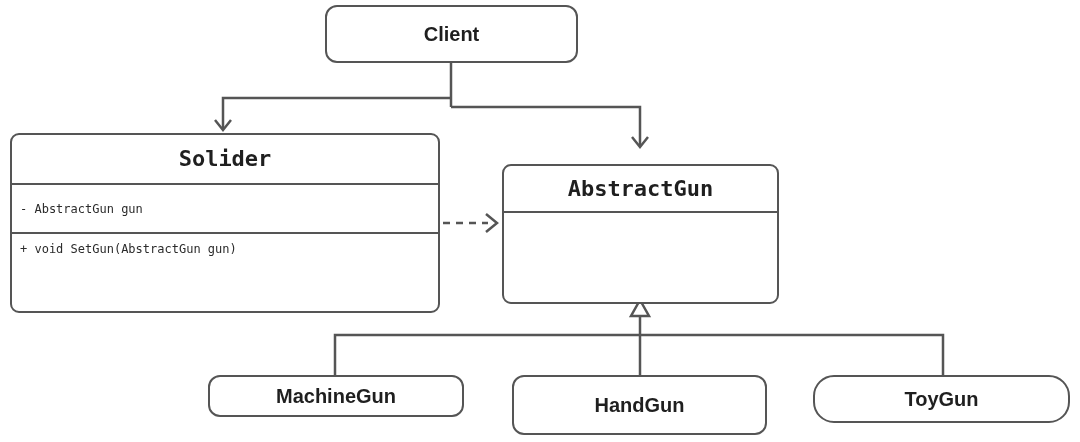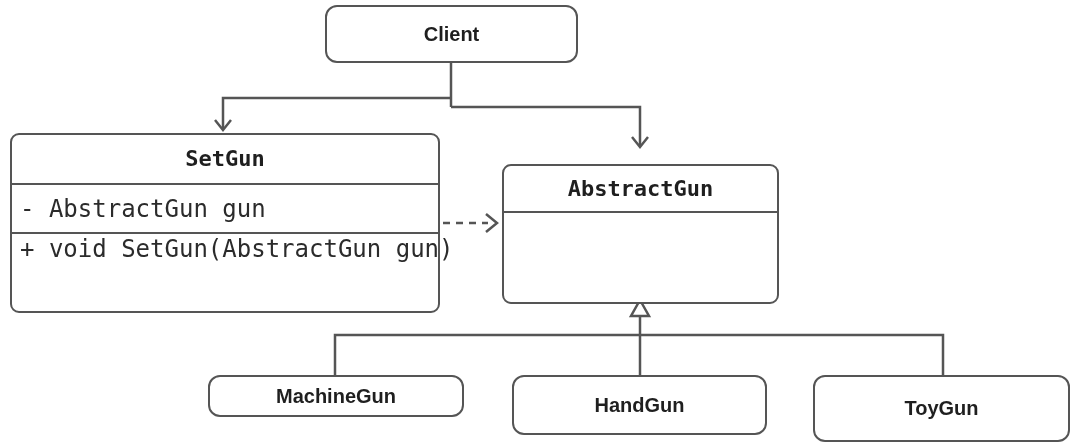--- a/index.html
+++ b/index.html
@@ -52,21 +52,21 @@
     color: #1f1f1f;
     text-align: center;
     box-sizing: border-box;
   }
   .cls-section {
     border-top: 2px solid #555555;
     box-sizing: border-box;
   }
   .member {
     font-family: "DejaVu Sans Mono", monospace;
-    font-size: 24px;
+    font-size: 12px;
     color: #2b2b2b;
     white-space: pre;
     padding-left: 8px;
   }
 
   
   .client { left: 325px; top: 5px; width: 253px; height: 58px; }
 
   
   .solider { left: 10px; top: 133px; width: 430px; height: 180px; }
@@ -77,21 +77,21 @@
 
   
   .abstractgun { left: 502px; top: 164px; width: 277px; height: 140px; }
   .abstractgun .cls-title { height: 45px; line-height: 45px; }
   .abstractgun .sec-fields { height: 51px; }
   .abstractgun .sec-methods { flex: 1; display: flex; align-items: center; }
 
   
   .machinegun { left: 208px; top: 375px; width: 256px; height: 42px; }
   .handgun    { left: 512px; top: 375px; width: 255px; height: 60px; }
-  .toygun     { left: 813px; top: 375px; width: 257px; height: 67px; }
+  .toygun     { left: 813px; top: 375px; width: 257px; height: 48px; border-radius: 21px; }
 </style>
 </head>
 <body>
 
 <div class="canvas">
 
   <svg class="wires" viewBox="0 0 1080 442" xmlns="http://www.w3.org/2000/svg">
     
     <path d="M451,63 L451,107" stroke="#555555" stroke-width="2.5" fill="none"></path>
     
@@ -108,21 +108,21 @@
     <path d="M640,316 L640,335" stroke="#555555" stroke-width="2.5" fill="none"></path>
     <path d="M335,375 L335,335 L943,335 L943,375" stroke="#555555" stroke-width="2.5" fill="none"></path>
     <path d="M640,335 L640,375" stroke="#555555" stroke-width="2.5" fill="none"></path>
   </svg>
 
   <div class="node simple-box client">
     <span>Client</span>
   </div>
 
   <div class="node class-box solider">
-    <div class="cls-title">SetGun</div>
+    <div class="cls-title">Solider</div>
     <div class="cls-section sec-fields">
       <div class="member">- AbstractGun gun</div>
     </div>
     <div class="cls-section sec-methods">
       <div class="member">+ void SetGun(AbstractGun gun)</div>
     </div>
   </div>
 
   <div class="node class-box abstractgun">
     <div class="cls-title">AbstractGun</div>

